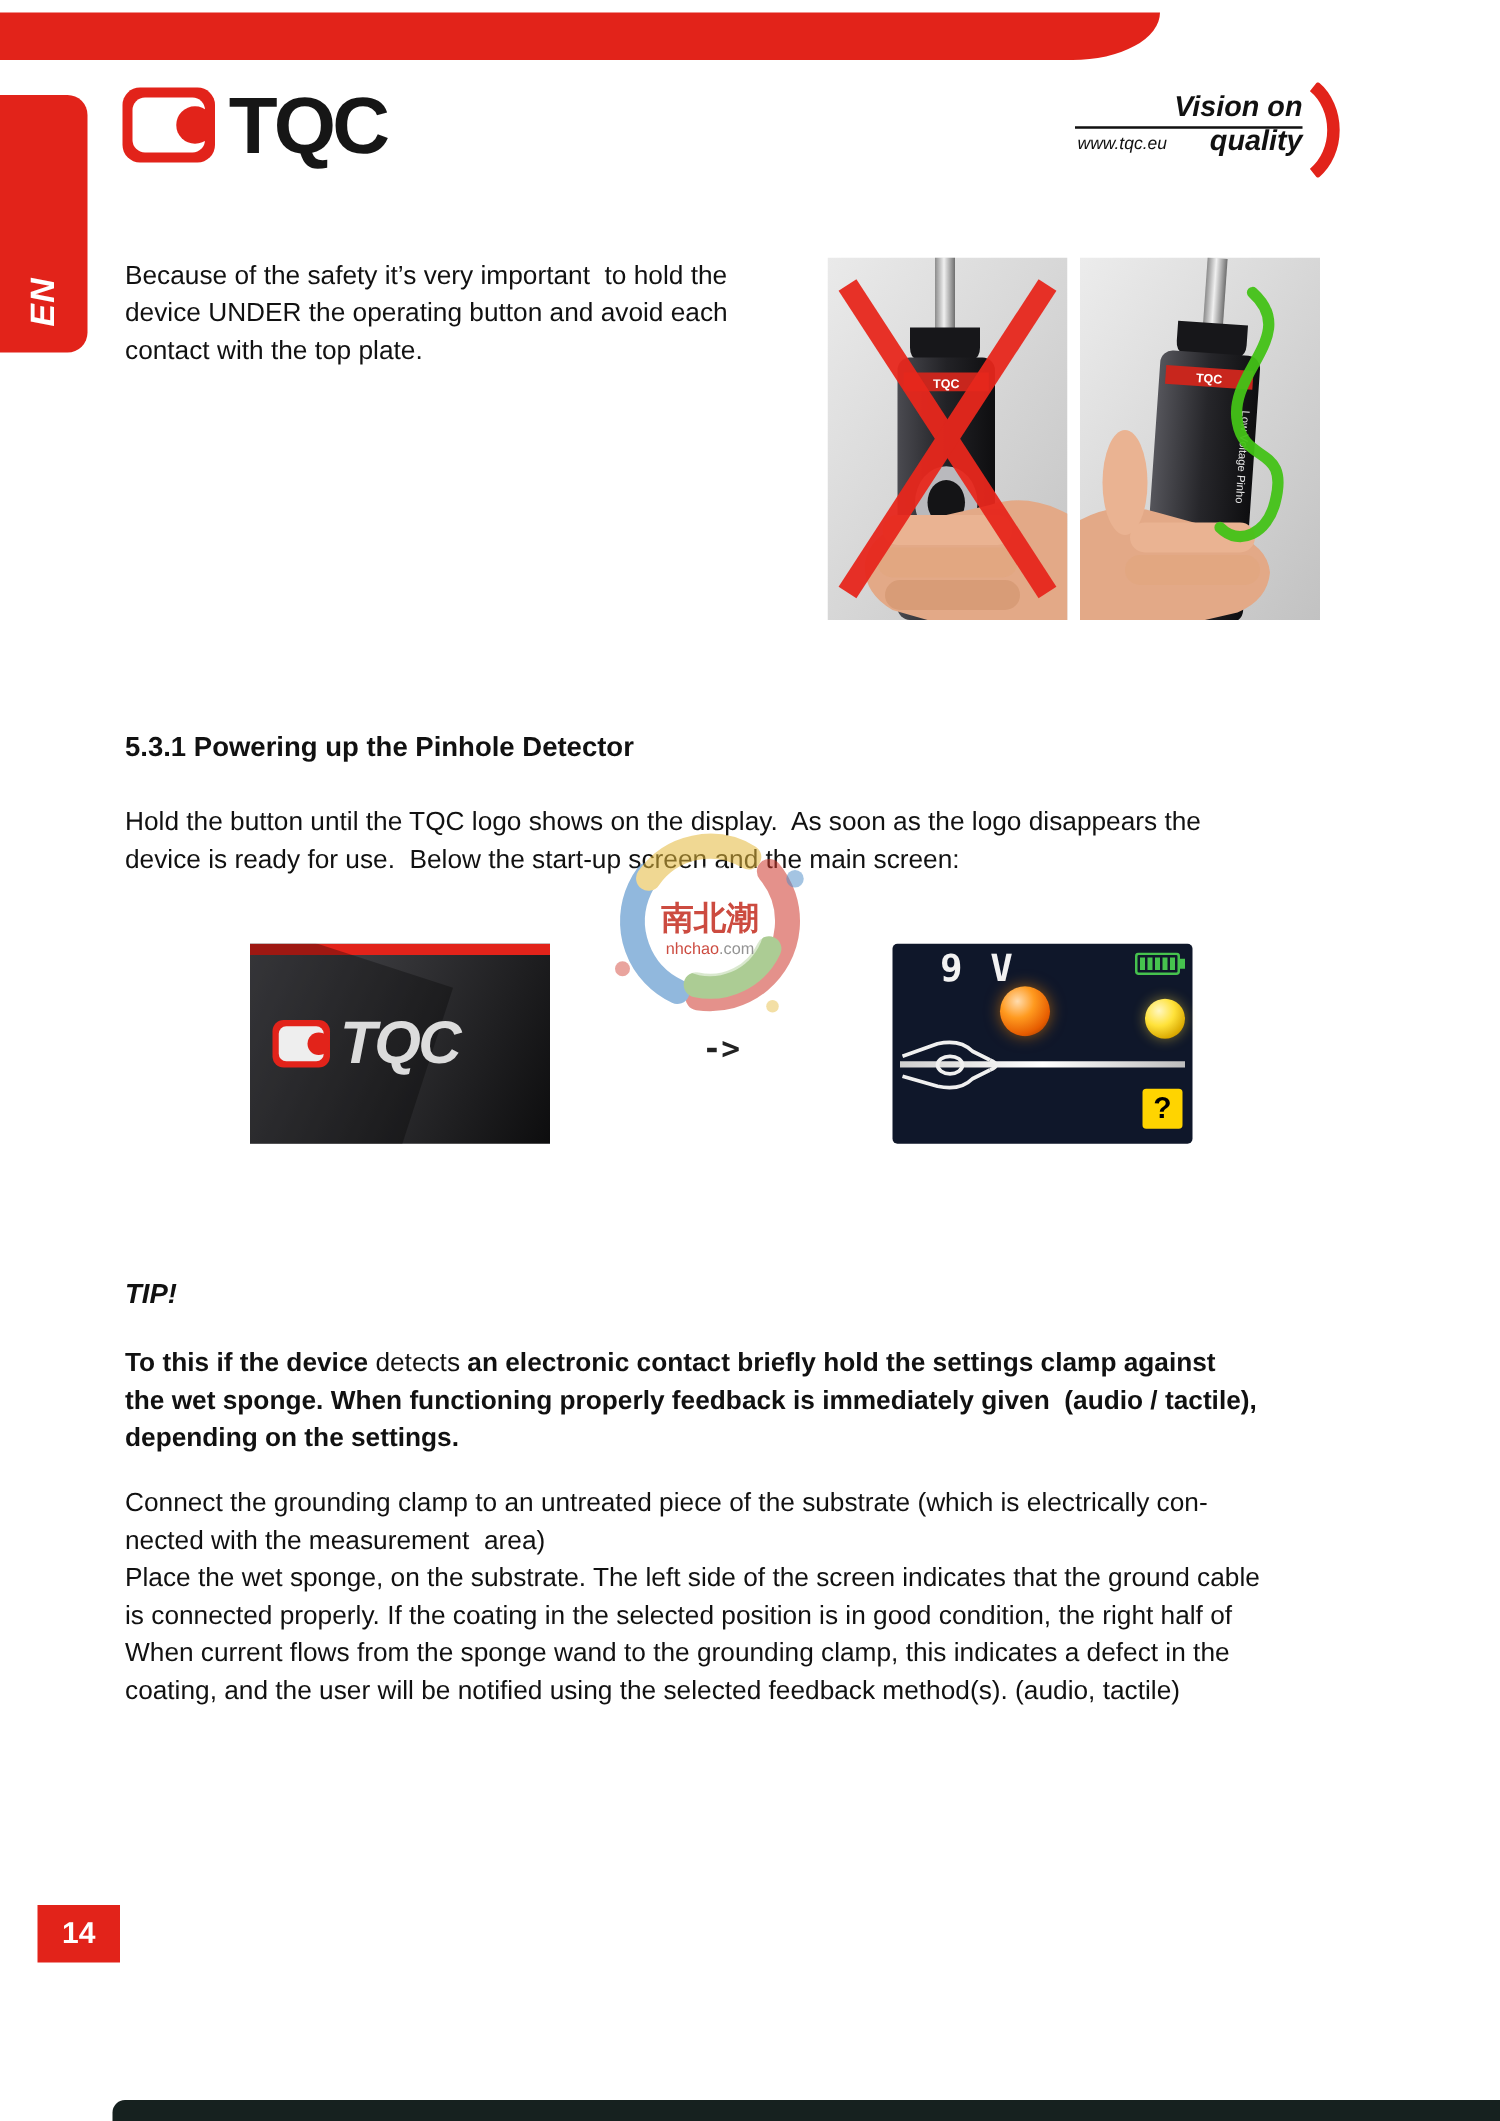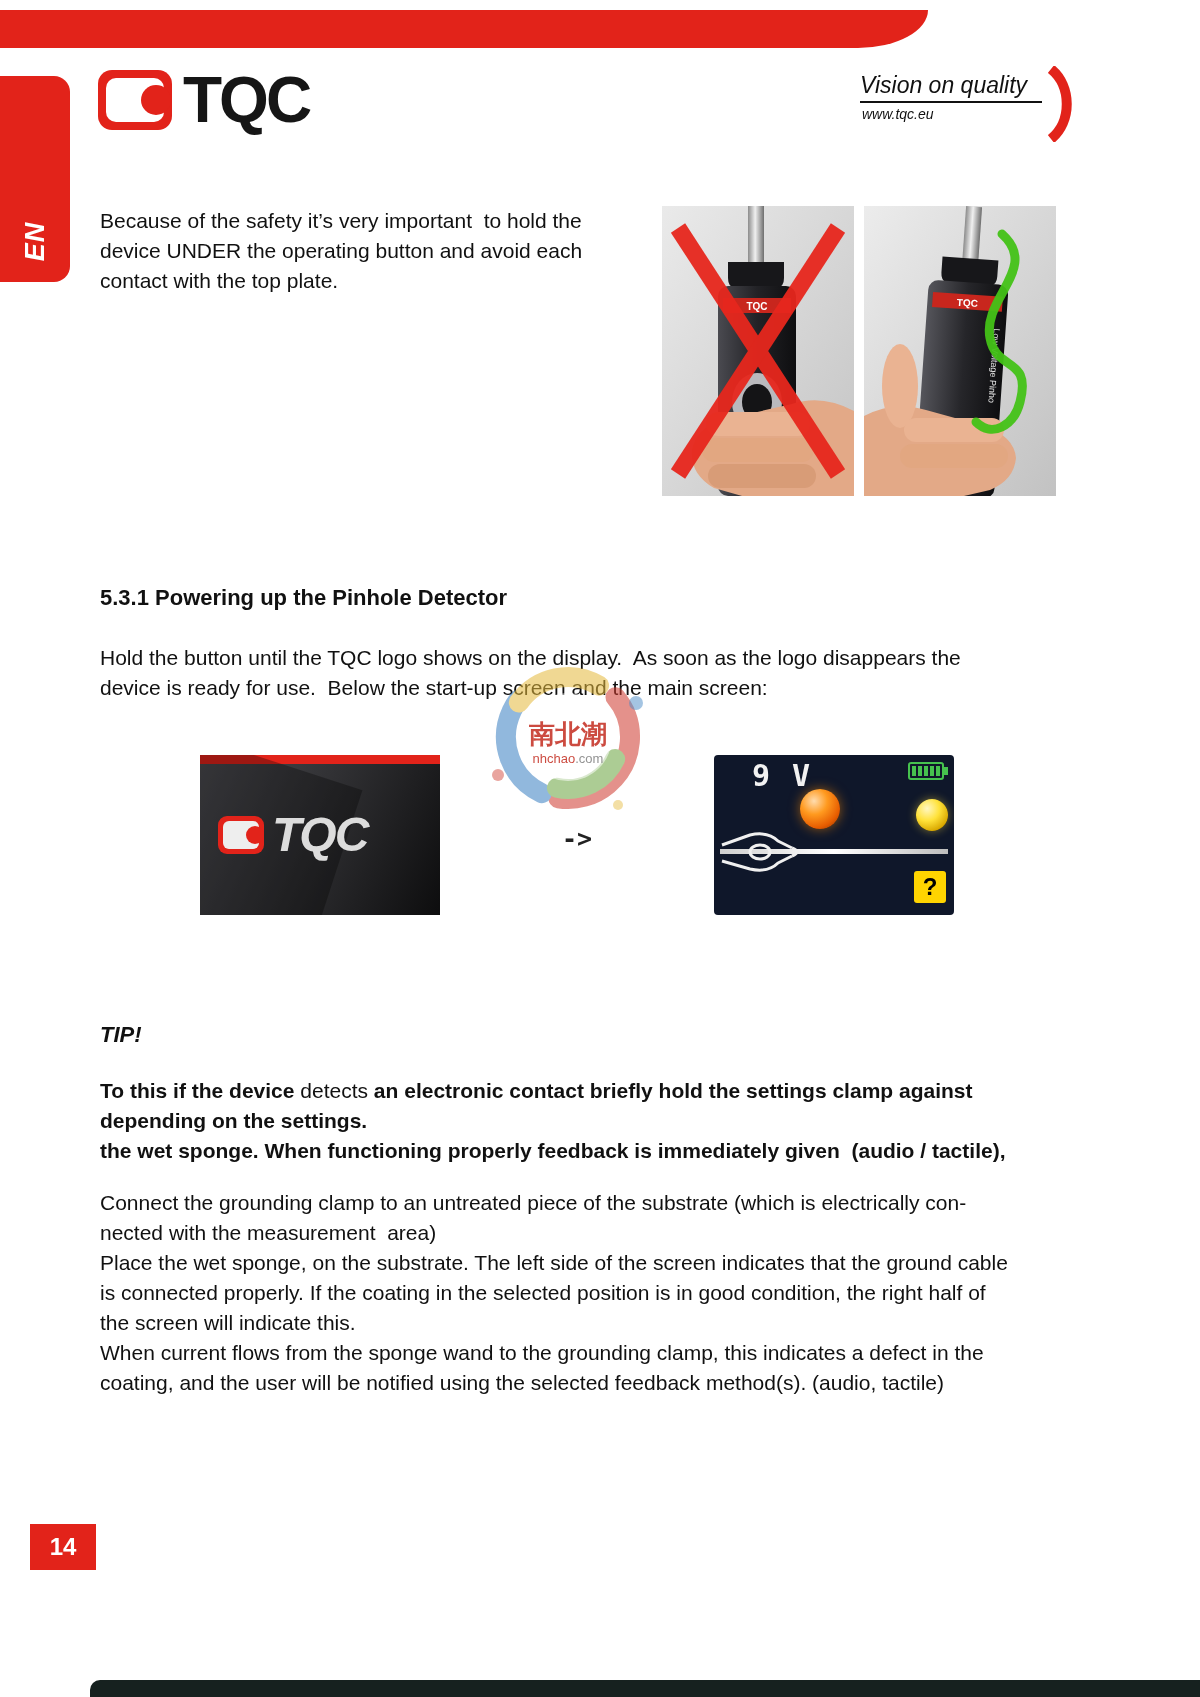--- a/index.html
+++ b/index.html
@@ -19,22 +19,22 @@
            transform:rotate(-90deg);color:#fff;font-weight:bold;font-style:italic;
            font-size:27px;letter-spacing:1px;}
 
   .logo{position:absolute;left:98px;top:70px;display:flex;align-items:center;gap:11px;}
   .logo-icon{width:74px;height:60px;background:var(--red);border-radius:14px;position:relative;}
   .logo-icon::before{content:"";position:absolute;inset:8px;background:#fff;border-radius:10px;}
   .logo-icon::after{content:"";position:absolute;top:50%;right:1px;width:30px;height:30px;
                     margin-top:-15px;background:var(--red);border-radius:50%;}
   .logo-text{font-size:64px;font-weight:900;color:#161616;letter-spacing:-3px;line-height:60px;}
 
-  .tagline{position:absolute;left:860px;top:72px;width:182px;font-size:23px;font-weight:normal;
-           font-style:italic;color:#111;text-align:left;}
+  .tagline{position:absolute;left:860px;top:72px;width:182px;font-size:23px;font-weight:bold;
+           font-style:italic;color:#111;text-align:right;}
   .tagline-rule{position:absolute;left:860px;top:101px;width:182px;height:2px;background:#111;}
   .website{position:absolute;left:862px;top:106px;font-size:14px;font-style:italic;color:#111;}
   .tagline-arc{position:absolute;left:1048px;top:66px;}
 
   
   .textline{white-space:pre;}
   .intro{position:absolute;left:100px;top:206px;font-size:21px;line-height:30px;}
   .heading{position:absolute;left:100px;top:585px;font-size:22px;font-weight:bold;}
   .section-body{position:absolute;left:100px;top:643px;font-size:21px;line-height:30px;}
   .tip-label{position:absolute;left:100px;top:1022px;font-size:22px;font-weight:bold;font-style:italic;}
@@ -251,30 +251,29 @@
     </svg>
     <div class="led led-orange"></div>
     <div class="led led-yellow"></div>
     <div class="qbox">?</div>
   </div>
 
   <div class="tip-label">TIP!</div>
 
   <div class="tip-para">
     <div class="textline"><span>To this if the device </span><span class="normal">detects </span><span>an electronic contact briefly hold the settings clamp against</span></div>
+    <div class="textline">the wet sponge. When functioning properly feedback is immediately given  (audio / tactile),</div>
     <div class="textline">depending on the settings.</div>
-    <div class="textline">the wet sponge. When functioning properly feedback is immediately given  (audio / tactile),</div>
   </div>
 
   <div class="body-para">
     <div class="textline">Connect the grounding clamp to an untreated piece of the substrate (which is electrically con-</div>
     <div class="textline">nected with the measurement  area)</div>
     <div class="textline">Place the wet sponge, on the substrate. The left side of the screen indicates that the ground cable</div>
     <div class="textline">is connected properly. If the coating in the selected position is in good condition, the right half of</div>
-    <div class="textline">the screen will indicate this.</div>
     <div class="textline">When current flows from the sponge wand to the grounding clamp, this indicates a defect in the</div>
     <div class="textline">coating, and the user will be notified using the selected feedback method(s). (audio, tactile)</div>
   </div>
 
   <div class="pagenum">14</div>
   <div class="footer-bar"></div>
 
 </div>
 
 </body></html>

